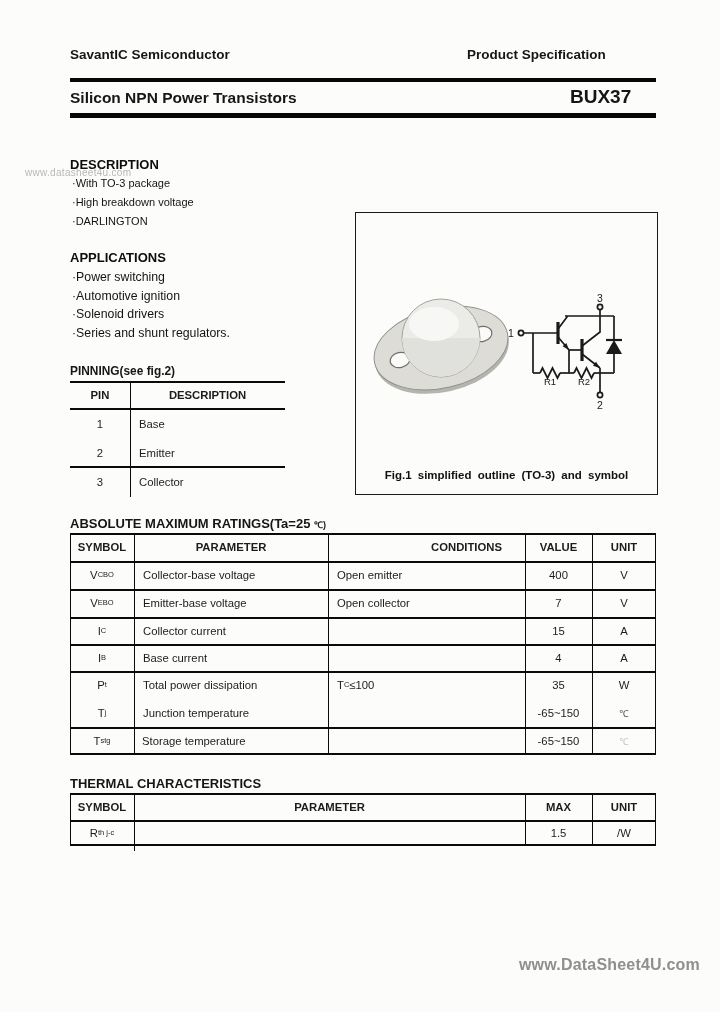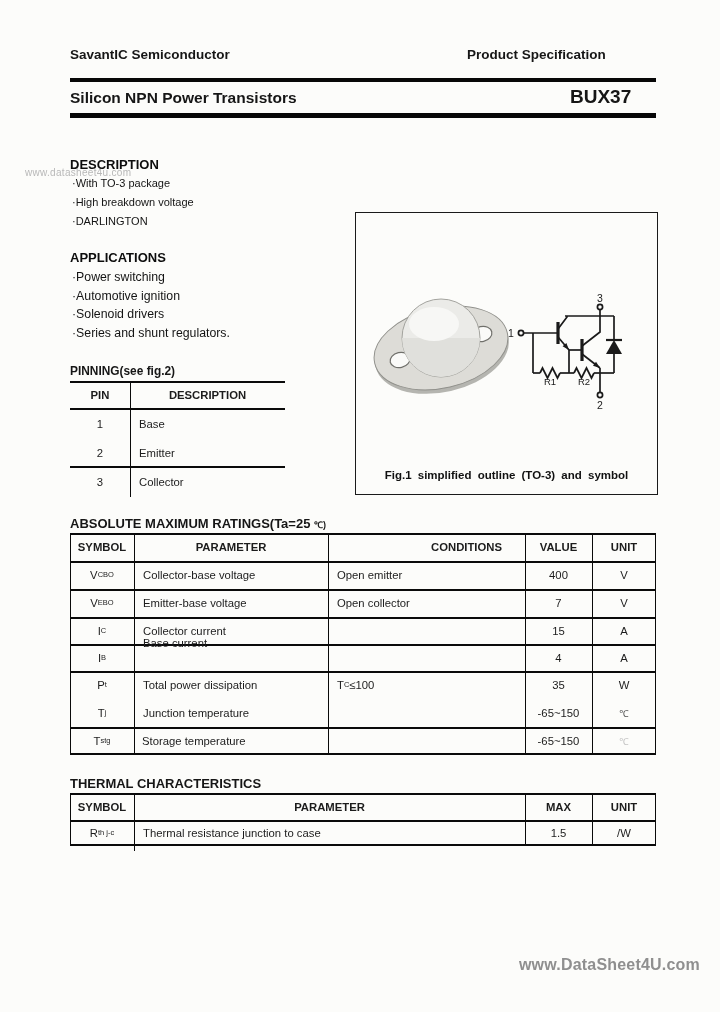--- a/index.html
+++ b/index.html
@@ -172,21 +172,21 @@
         <sub>C</sub>
       </div>
     <div class="cell left" style="left:64px;top:84px;width:194px;height:27px;">Collector current</div>
     <div class="cell center" style="left:455px;top:84px;width:67px;height:27px;">15</div>
     <div class="cell center" style="left:522px;top:84px;width:64px;height:27px;">A</div>
 
     <div class="cell center" style="left:0;top:111px;width:64px;height:27px;">
         <span>I</span>
         <sub>B</sub>
       </div>
-    <div class="cell left" style="left:64px;top:96px;width:194px;height:27px;">Base current</div>
+    <div class="cell left" style="left:64px;top:111px;width:194px;height:27px;">Base current</div>
     <div class="cell center" style="left:455px;top:111px;width:67px;height:27px;">4</div>
     <div class="cell center" style="left:522px;top:111px;width:64px;height:27px;">A</div>
 
     <div class="cell center" style="left:0;top:138px;width:64px;height:28px;">
         <span>P</span>
         <sub>t</sub>
       </div>
     <div class="cell left" style="left:64px;top:138px;width:194px;height:28px;">Total power dissipation</div>
     <div class="cell left" style="left:258px;top:138px;width:197px;height:28px;">
         <span>T</span>
@@ -226,20 +226,19 @@
 
     <div class="cell center th" style="left:0;top:0;width:64px;height:27px;">SYMBOL</div>
     <div class="cell center th" style="left:64px;top:0;width:391px;height:27px;">PARAMETER</div>
     <div class="cell center th" style="left:455px;top:0;width:67px;height:27px;">MAX</div>
     <div class="cell center th" style="left:522px;top:0;width:64px;height:27px;">UNIT</div>
 
     <div class="cell center" style="left:0;top:27px;width:64px;height:26px;">
         <span>R</span>
         <sub>th j-c</sub>
       </div>
-    <div class="cell left" style="left:64px;top:27px;width:391px;height:26px;">Thermal resistance junction to case</div>
     <div class="cell center" style="left:455px;top:27px;width:67px;height:26px;">1.5</div>
     <div class="cell center" style="left:522px;top:27px;width:64px;height:26px;">/W</div>
   </div>
 
   <div class="abs footer" style="right:20px;top:956px;">www.DataSheet4U.com</div>
 
 </div>
 
 </body></html>

